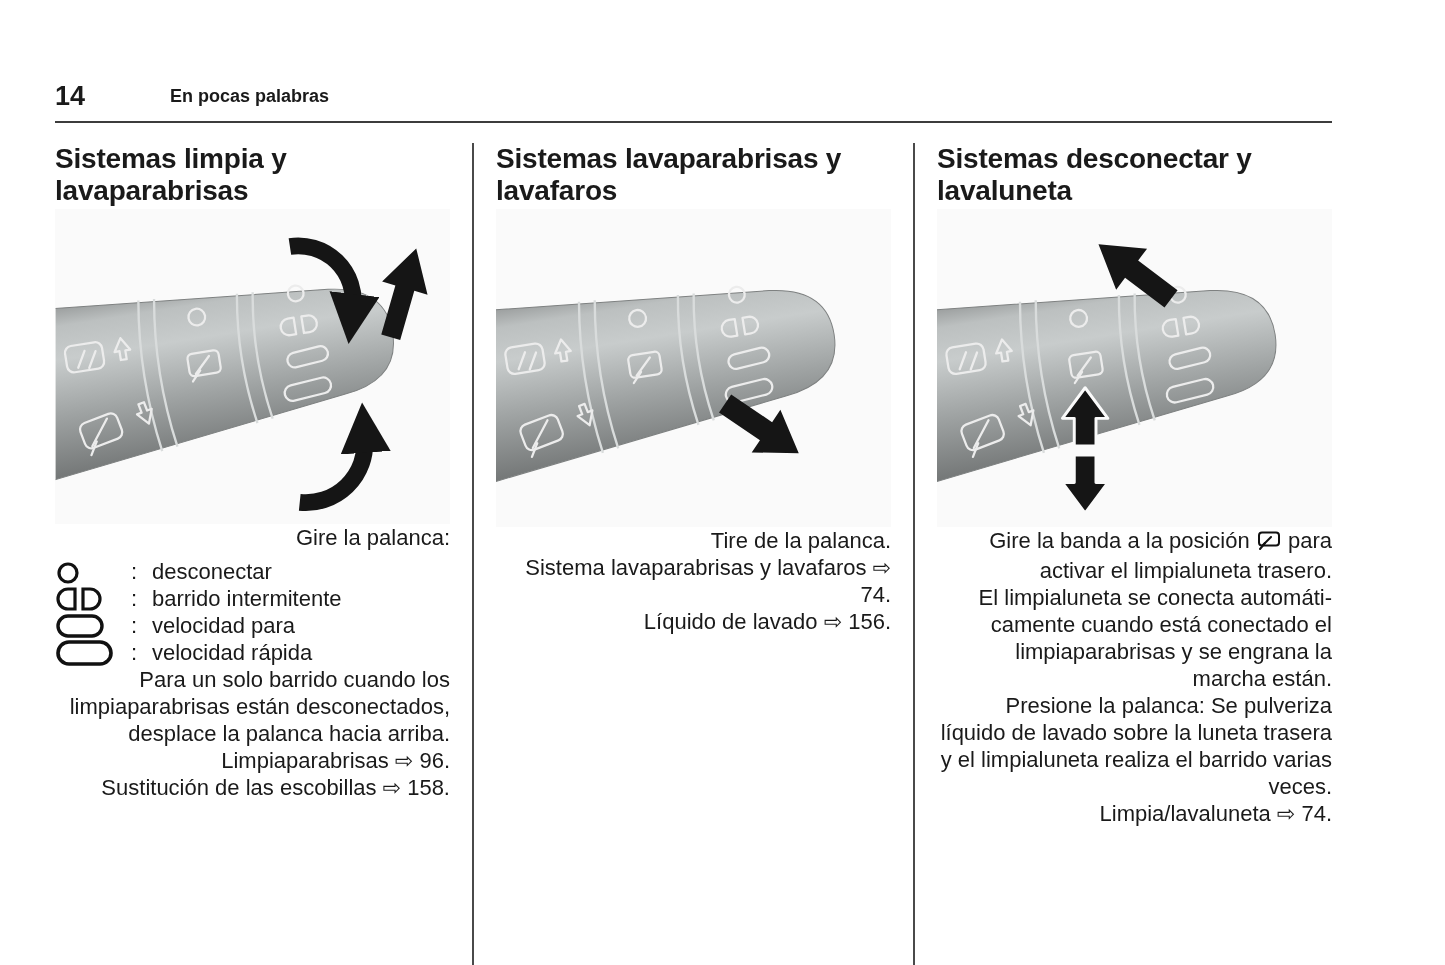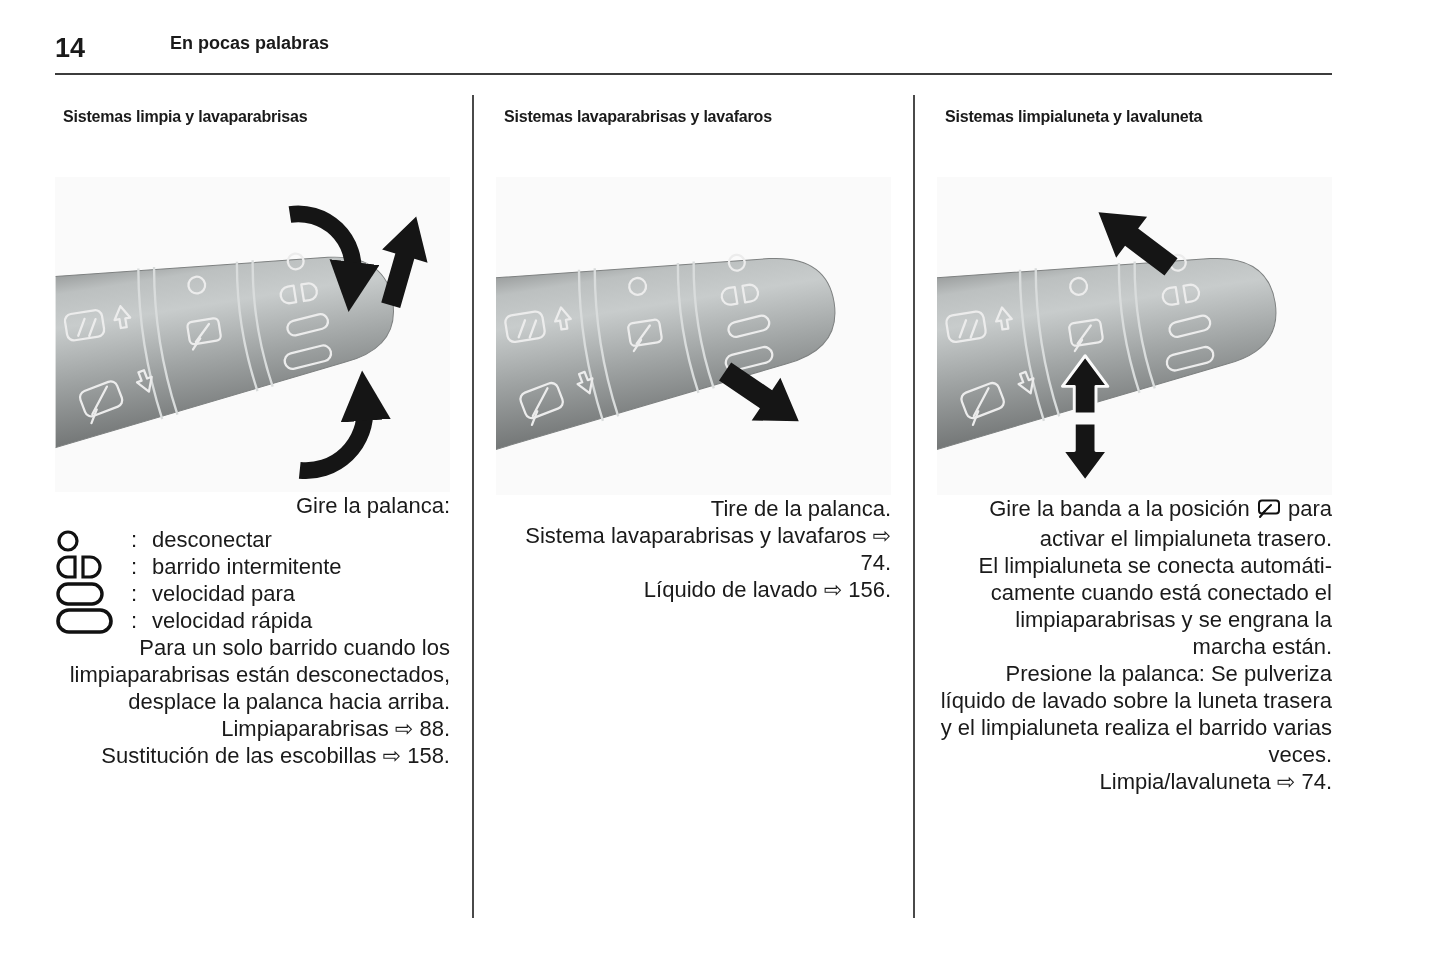--- a/index.html
+++ b/index.html
@@ -1,29 +1,29 @@
 <!DOCTYPE html>
 <html><head>
 <meta charset="utf-8">
 <style>
   html,body{margin:0;padding:0;}
   body{
     width:1445px;height:965px;background:#ffffff;overflow:hidden;
     font-family:"Liberation Sans","DejaVu Sans",sans-serif;color:#1a1a1a;
   }
-  .page-header{display:flex;align-items:flex-start;padding:33px 0 0 55px;}
+  .page-header{display:flex;align-items:center;padding:33px 0 0 55px;margin-top:48px;}
   .page-number{font-size:27px;font-weight:700;width:115px;}
   .chapter-title{font-size:18px;font-weight:700;margin:0;}
   .header-rule{margin:9px 0 0 55px;width:1277px;border-top:2.5px solid #3c3c3c;}
 
   .columns{display:flex;padding:20px 0 0 55px;align-items:flex-start;}
   .col{width:395px;flex:0 0 395px;}
   .col-divider{width:2px;flex:0 0 2px;background:#4a4a4a;height:823px;margin:0 22px;}
 
-  .col-heading{font-size:16px;line-height:27px;font-weight:700;margin:8px;min-height:66px;letter-spacing:-0.2px;}
+  .col-heading{font-size:28px;line-height:32px;font-weight:700;margin:0;min-height:66px;letter-spacing:-0.2px;}
   .col-subheading{font-size:23px;line-height:27px;font-weight:700;margin:26px 0 0 0;}
 
   figure.figure{margin:0;background:#fafafa;width:395px;overflow:hidden;}
   .fig-1{margin-top:16px;height:315px;}
   .fig-2,.fig-3{margin-top:11px;height:318px;}
   figure svg{display:block;}
 
   p.body{font-size:22px;line-height:27px;margin:0;hyphens:manual;text-align:right;-webkit-hyphens:manual;}
   .intro{margin-top:24px;}
   .para{margin-top:26px;}
@@ -166,21 +166,21 @@
           <svg width="60" height="28" viewBox="0 0 60 28">
               <rect x="3" y="3" width="53" height="22" rx="11" fill="none" stroke="#111" stroke-width="3.6"></rect>
             </svg>
         </span>
         <span class="legend-colon">:</span>
         <span class="legend-label">velocidad rápida</span>
       </div>
     </div>
 
     <p class="body para">Para un solo barrido cuando los limpiaparabrisas están desconecta­dos, desplace la palanca hacia arriba.</p>
-    <p class="body ref">Limpiaparabrisas ⇨ 88.</p>
+    <p class="body ref">Limpiaparabrisas ⇨ 96.</p>
     <p class="body ref">Sustitución de las escobillas ⇨ 158.</p>
   </section>
 
   <div class="col-divider"></div>
 
   <section class="col">
     <h2 class="col-heading">Sistemas lavaparabrisas y lavafaros</h2>
 
     <figure class="figure fig-2">
       <svg width="395" height="318" viewBox="0 0 400 320">
@@ -192,21 +192,21 @@
     </figure>
 
     <p class="body first-after-fig">Tire de la palanca.</p>
     <p class="body ref">Sistema lavaparabrisas y lavafaros ⇨ 74.</p>
     <p class="body ref">Líquido de lavado ⇨ 156.</p>
   </section>
 
   <div class="col-divider"></div>
 
   <section class="col">
-    <h2 class="col-heading">Sistemas limpialuneta y lavaluneta</h2>
+    <h2 class="col-heading">Sistemas desconectar y lavaluneta</h2>
 
     <figure class="figure fig-3">
       <svg width="395" height="318" viewBox="0 0 400 320">
         <use href="#stalk"></use>
         <g transform="translate(237,90) rotate(-143)">
           <polygon points="0,-11 50,-11 50,-26 92,0 50,26 50,11 0,11" fill="#151515"></polygon>
         </g>
         <g stroke="#fafafa" stroke-width="3" fill="#151515" stroke-linejoin="round">
           <polygon points="150,180 173,211 161,211 161,239 139,239 139,211 127,211"></polygon>
           <polygon points="150,307 127,276 139,276 139,248 161,248 161,276 173,276"></polygon>

